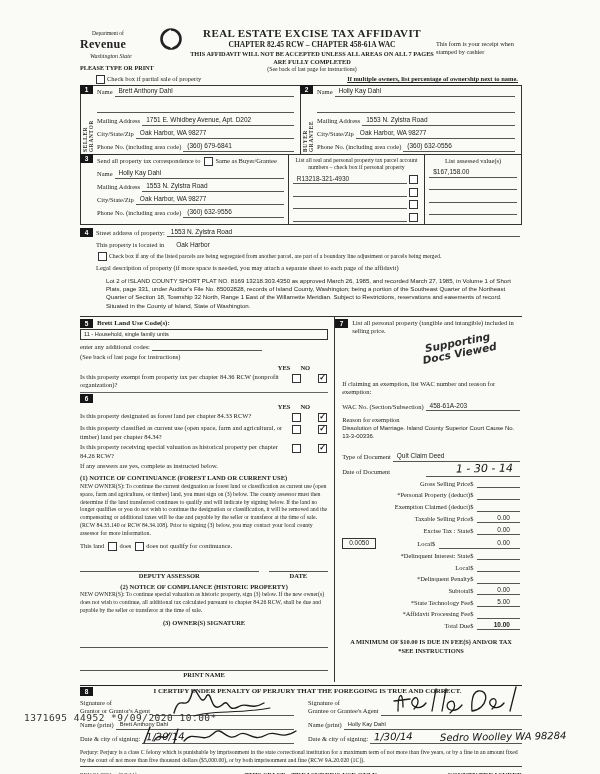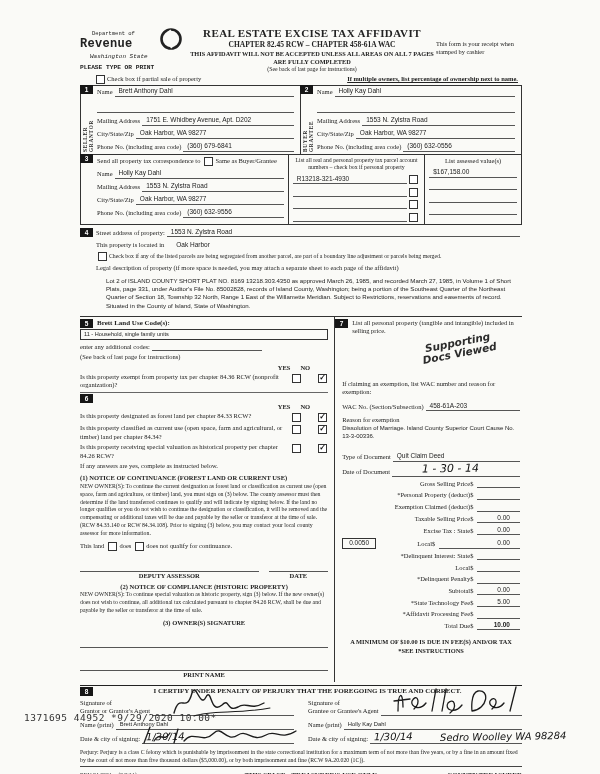--- a/index.html
+++ b/index.html
@@ -15,21 +15,21 @@
   .ul{flex:1;border-bottom:0.8px solid #555;min-height:8px;position:relative;}
   .ul .val{position:absolute;left:4px;bottom:0;white-space:nowrap;}
   .lbl{white-space:nowrap;margin-right:2px;}
   .cb{display:inline-block;width:7px;height:7px;border:0.9px solid #333;background:#fff;
       vertical-align:middle;margin:0 2px;position:relative;flex:none;}
   .cb.on::after{content:"✓";position:absolute;left:0;top:-2px;font-size:8px;font-weight:bold;color:#111;}
   .num{display:inline-block;background:#161616;color:#fff;font-family:"Liberation Sans",sans-serif;
        font-weight:bold;font-size:6.5px;width:13px;height:9px;line-height:9px;text-align:center;flex:none;}
   
   .hdr{display:flex;align-items:flex-start;}
-  .logo{width:108px;flex:none;position:relative;padding-top:4px;font-family:Liberation Mono, monospace;}
+  .logo{width:108px;flex:none;position:relative;padding-top:4px;}
   .logo .dept{font-size:5.5px;margin-left:12px;}
   .logo .rev{font-size:12px;font-weight:bold;letter-spacing:.3px;}
   .logo .st{font-size:6px;font-style:italic;margin-left:10px;}
   .titleblk{flex:1;text-align:center;}
   .title{font-size:11px;font-weight:bold;letter-spacing:.4px;}
   .subtitle{font-size:7.5px;font-weight:bold;}
   .receipt{width:86px;flex:none;font-size:6.3px;padding-top:14px;}
   
   .box{border:1px solid #333;position:relative;}
   .grid2{display:grid;grid-template-columns:1fr 1fr;}
@@ -374,21 +374,21 @@
             </span>
           </div>
       <div style="margin-top:5px;">Reason for exemption</div>
       <div class="sans" style="font-size:6px;">Dissolution of Marriage.  Island County Superior Court Cause No. 13-3-00336.</div>
       <div class="row" style="margin-top:12px;">
             <span class="lbl">Type of Document</span>
             <span class="ul">
               <span class="val sans">Quit Claim Deed</span>
             </span>
           </div>
-      <div class="row" style="margin-top:6px;">
+      <div class="row" style="margin-top:6px;gap:34px;">
             <span class="lbl">Date of Document</span>
             <span class="ul">
               <span class="val hand" style="left:30px;font-size:11px;bottom:-1px;">1 - 30 - 14</span>
             </span>
           </div>
 
       <div class="feerow">
             <span class="feelbl">Gross Selling Price</span>
             <span class="lbl">$</span>
             <span class="fee-ul">
@@ -544,14 +544,14 @@
     <div class="tiny" style="margin-top:5px;line-height:1.35;border-bottom:1px solid #444;padding-bottom:2px;">Perjury: Perjury is a class C felony which is punishable by imprisonment in the state correctional institution for a maximum term of not more than five years, or by a fine in an amount fixed by the court of not more than five thousand dollars ($5,000.00), or by both imprisonment and fine (RCW 9A.20.020 (1C)).</div>
     <div class="foot" style="border-top:none;">
       <span class="l">REV 84 0001ae (9/2/11)</span>
       <span class="c">THIS SPACE - TREASURER'S USE ONLY</span>
       <span class="r">COUNTY TREASURER</span>
     </div>
   </div>
 
 </div>
 
-<div class="receipt-line">1371695 44952 *9/29/2020 10.00*</div>
+<div class="receipt-line">1371695 44952 *9/09/2020 10.00*</div>
 </div>
 
 </body></html>

